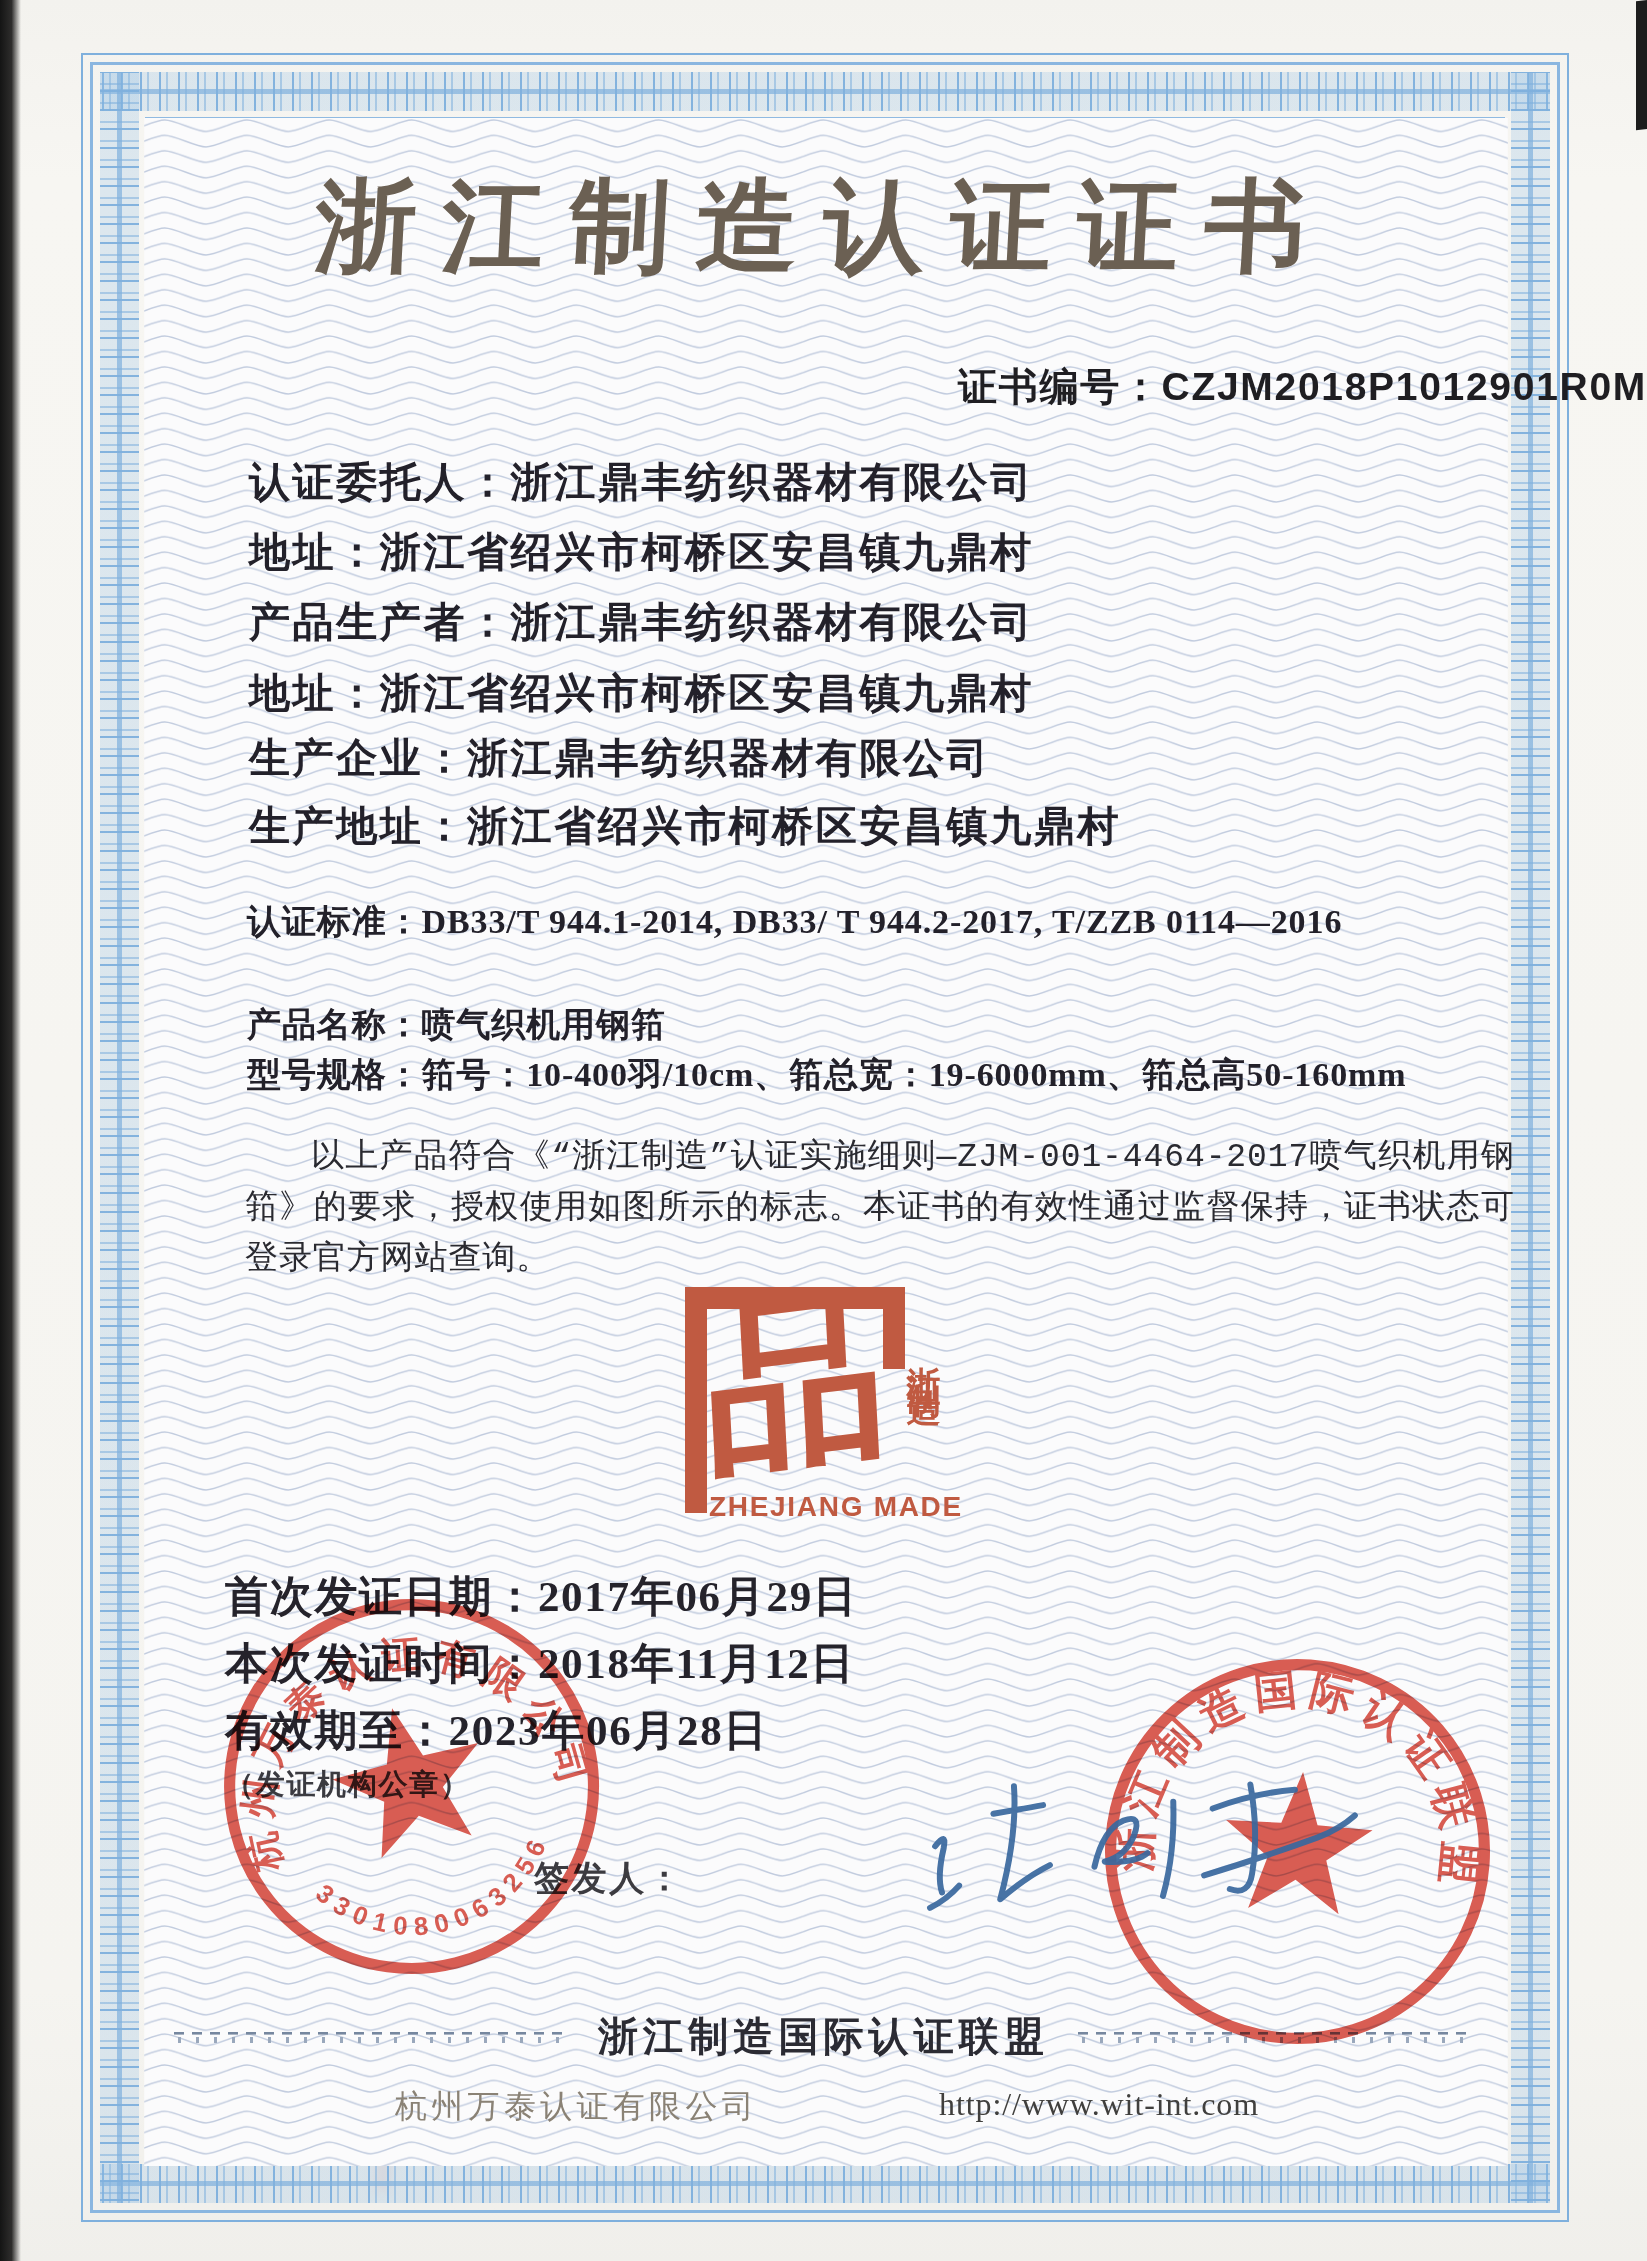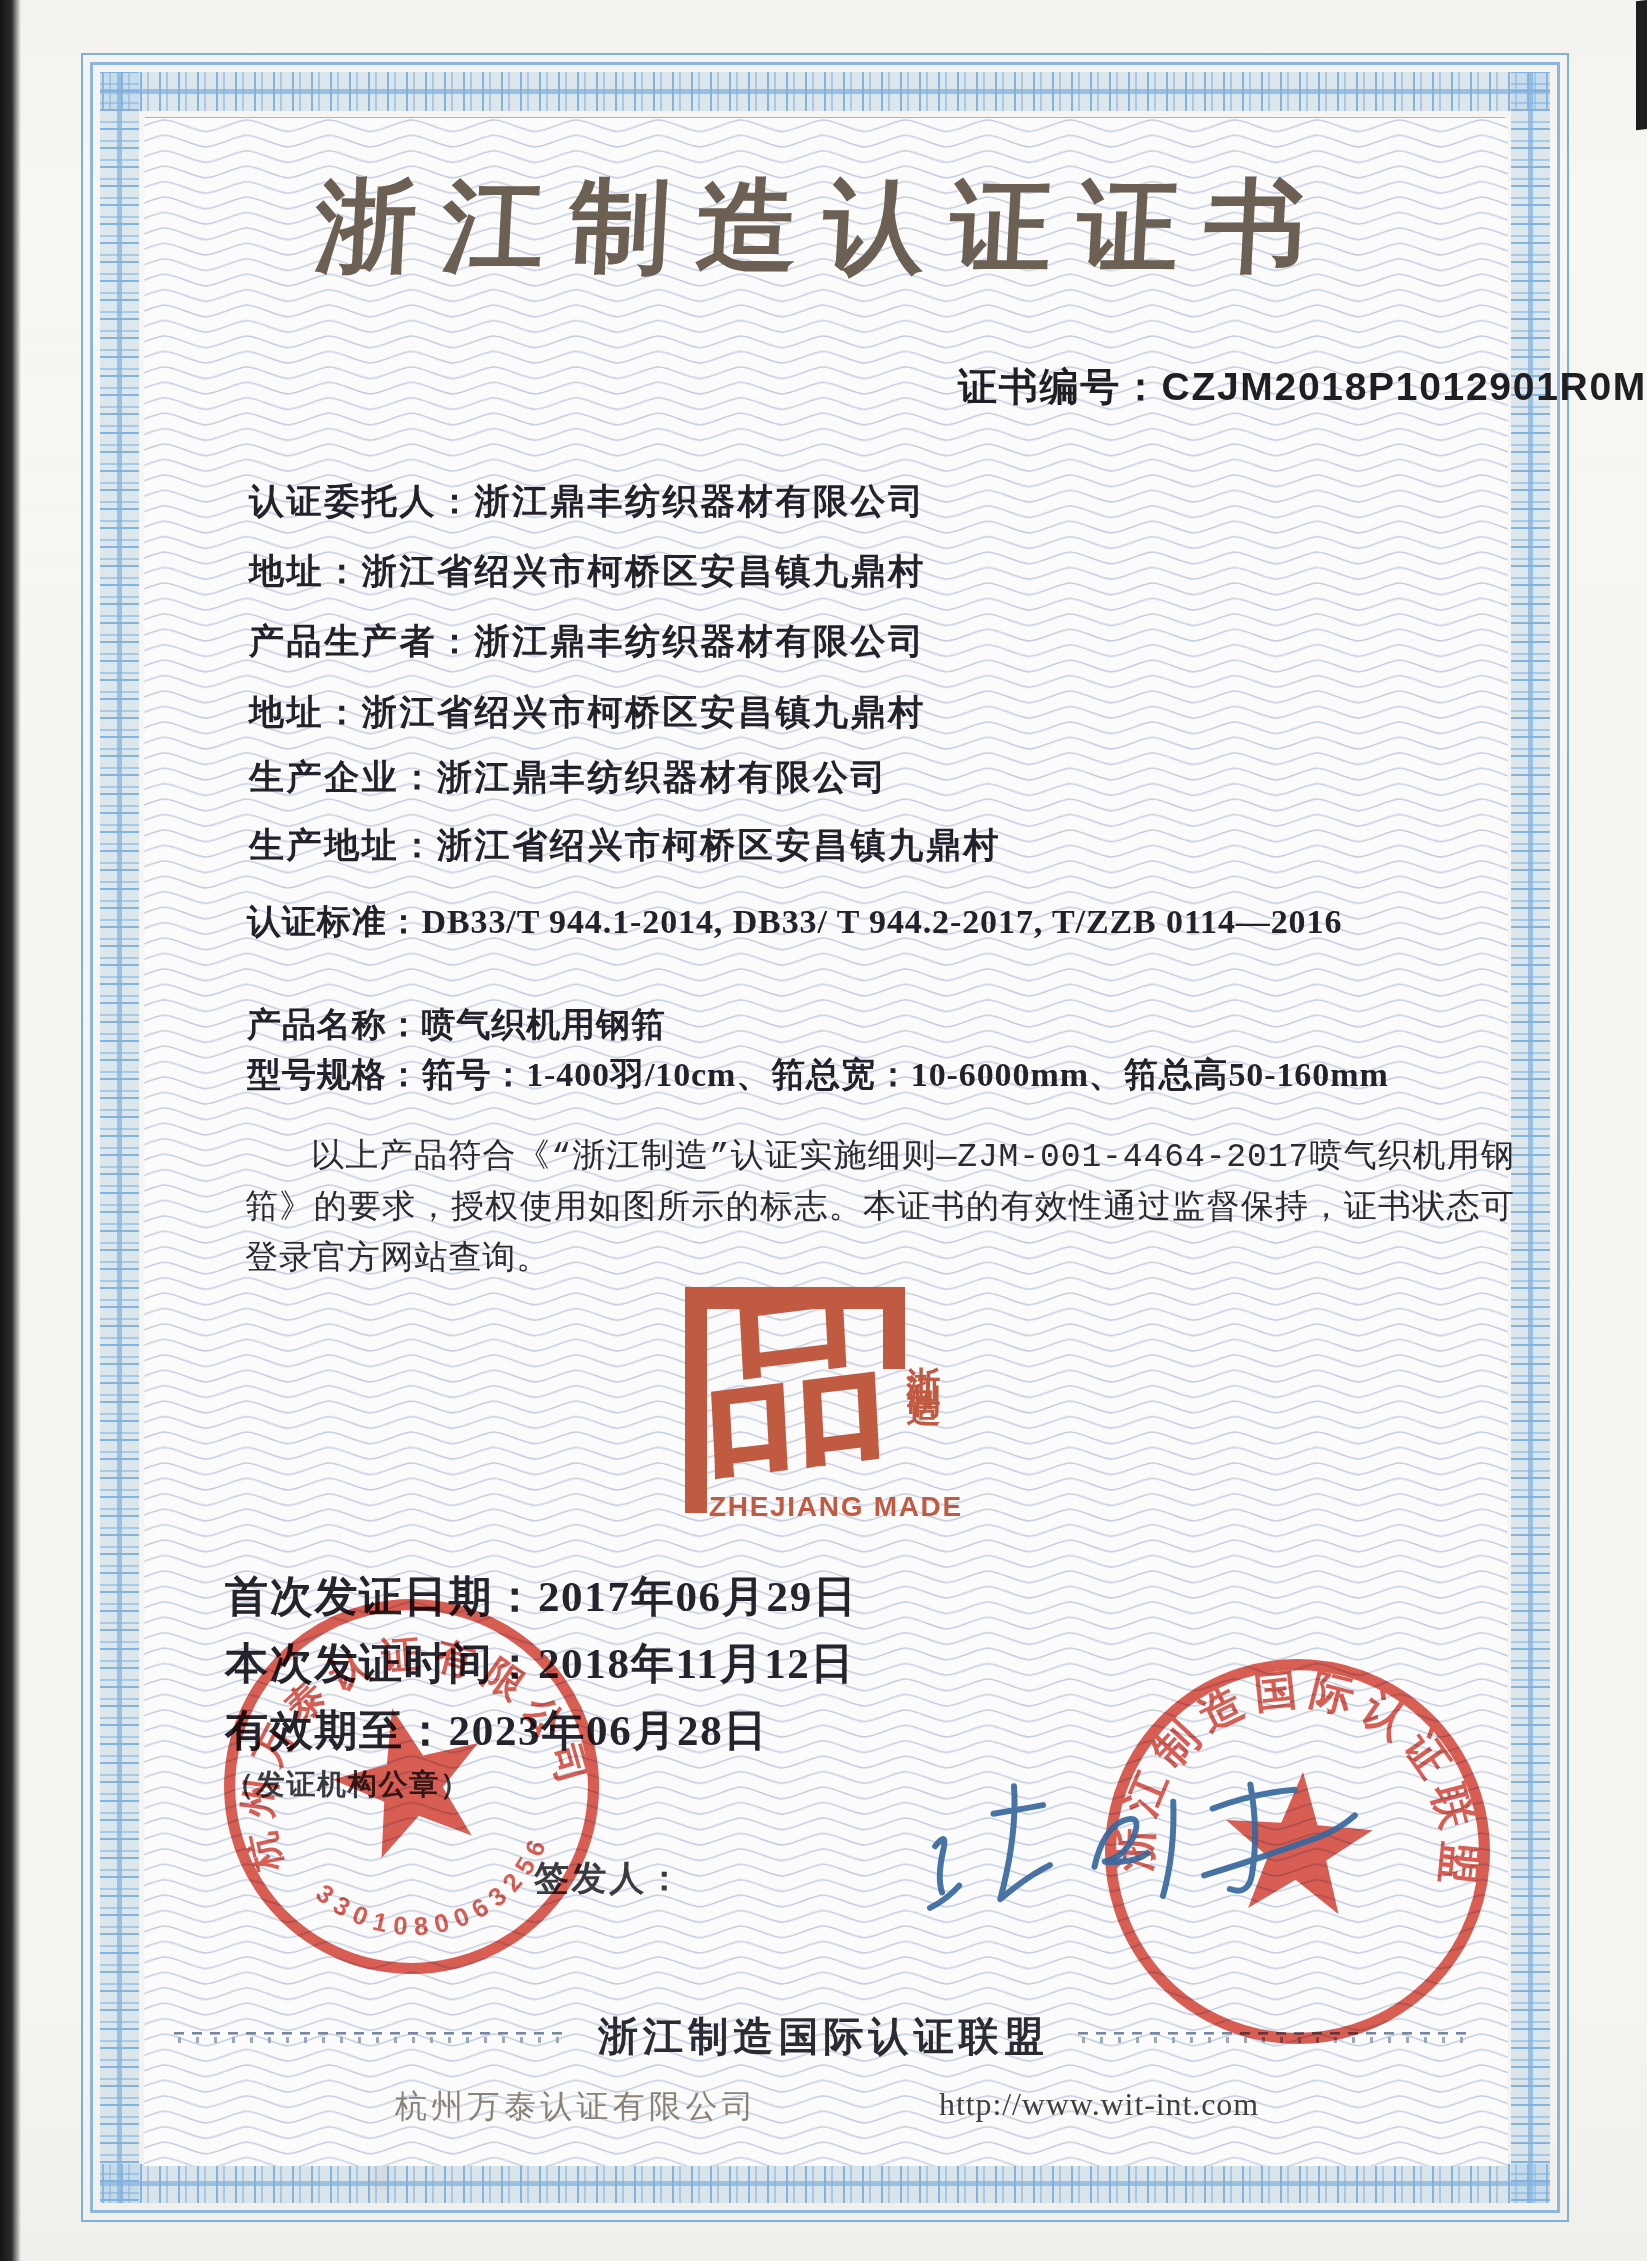--- a/index.html
+++ b/index.html
@@ -28,21 +28,21 @@
   .band-bottom{left:17px;right:17px;bottom:17px;height:39px;}
   .band-left{left:17px;top:17px;bottom:17px;width:39px;}
   .band-right{right:17px;top:17px;bottom:17px;width:39px;}
   .waves{position:absolute;left:144px;top:118px;width:1364px;height:2048px;z-index:0;}
   
   .abs{position:absolute;z-index:2;}
   .title{left:0;width:100%;top:160px;text-align:center;
     font-family:"DejaVu Serif",serif;font-weight:700;font-size:101px;
     color:#6b6053;letter-spacing:26px;transform:skewX(-3deg);}
   .certno{left:0;width:100%;top:360px;text-align:right;font-size:39px;font-weight:700;color:#1f1e22;letter-spacing:1.7px;}
-  .info-line{left:249px;font-size:35px;font-weight:700;color:#23212a;letter-spacing:2.6px;white-space:nowrap;margin-top:23px;}
+  .info-line{left:249px;font-size:41px;font-weight:700;color:#23212a;letter-spacing:2.6px;white-space:nowrap;}
   .spec-line{left:247px;font-size:34px;font-weight:700;color:#23212a;letter-spacing:0.9px;white-space:nowrap;}
   .serifv{font-family:"Liberation Serif",serif;}
   .statement{left:245px;top:1132px;width:1270px;font-family:Liberation Mono, monospace;
     font-size:33px;line-height:51px;color:#2a2a30;text-indent:2em;letter-spacing:0.9px;text-align:justify;}
   
   .logo{left:685px;top:1282px;width:266px;height:266px;}
   .logo .bar{position:absolute;background:#c05a41;}
   .logo .bar-top{left:0;top:5.1px;width:220px;height:22px;}
   .logo .bar-left{left:0;top:5.1px;width:22px;height:226px;}
   .logo .bar-right{left:198px;top:5.1px;width:22px;height:82px;}
@@ -113,21 +113,21 @@
   <div class="abs info-line" style="top:799px">生产地址：浙江省绍兴市柯桥区安昌镇九鼎村</div>
   <div class="abs info-line" style="top:731px">生产企业：浙江鼎丰纺织器材有限公司</div>
 
   <div class="abs spec-line" style="top:899px">
     <span>认证标准：</span><span class="serifv">DB33/T 944.1-2014, DB33/ T 944.2-2017, T/ZZB 0114—2016</span>
   </div>
   <div class="abs spec-line" style="top:1002px">
     <span>产品名称：</span><span>喷气织机用钢筘</span>
   </div>
   <div class="abs spec-line" style="top:1052px">
-    <span>型号规格：</span><span class="serifv">筘号：1-400羽/10cm、筘总宽：10-6000mm、筘总高50-160mm</span>
+    <span>型号规格：</span><span class="serifv">筘号：10-400羽/10cm、筘总宽：19-6000mm、筘总高50-160mm</span>
   </div>
 
   <div class="abs statement">以上产品符合《“浙江制造”认证实施细则—ZJM-001-4464-2017喷气织机用钢筘》的要求，授权使用如图所示的标志。本证书的有效性通过监督保持，证书状态可登录官方网站查询。</div>
 
   <div class="abs logo">
     <div class="glyph">品</div>
     <div class="bar bar-top"></div>
     <div class="bar bar-left"></div>
     <div class="bar bar-right"></div>
     <div class="side">浙江制造</div>

